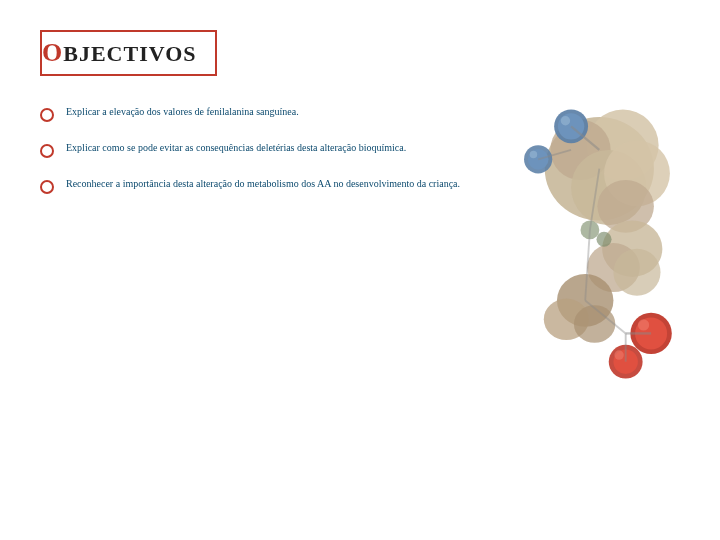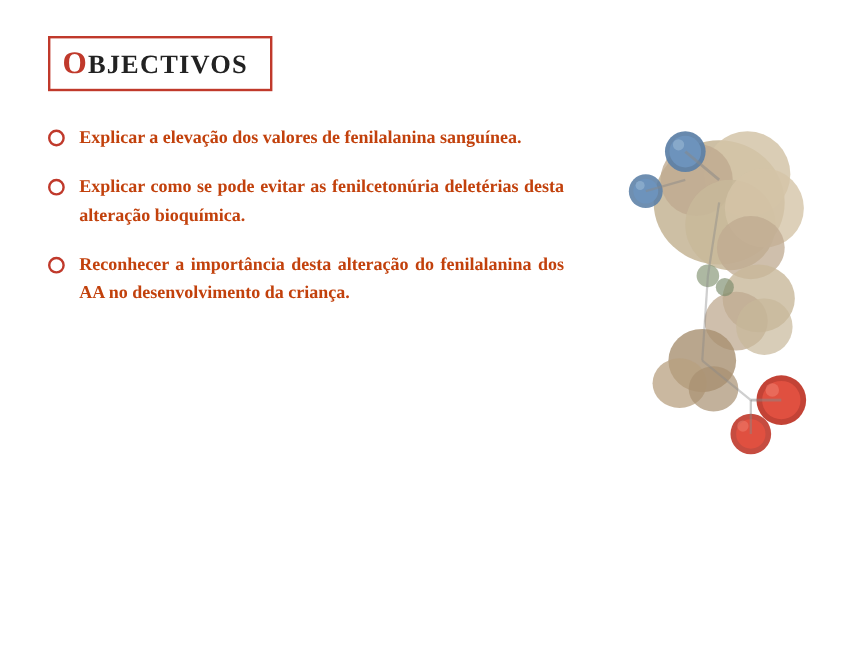--- a/index.html
+++ b/index.html
@@ -21,21 +21,21 @@
       width: 720px;
       height: 540px;
       background: #ffffff;
       padding: 30px 40px 20px 40px;
       position: relative;
     }
 
     .title-box {
       border: 2px solid #c0392b;
       display: inline-block;
-      padding: 6px 18px 6px 10px;
+      padding: 6px 18px 6px 0;
       margin-bottom: 28px;
     }
 
     .title-text {
       font-size: 22px;
       font-weight: bold;
       color: #222;
       letter-spacing: 1px;
       text-transform: uppercase;
     }
@@ -65,25 +65,24 @@
       width: 14px;
       height: 14px;
       border: 2px solid #c0392b;
       border-radius: 50%;
       margin-top: 4px;
       margin-right: 12px;
       flex-shrink: 0;
     }
 
     .bullet-text {
-      font-size: 15px;
-      color: #c2410c;
+      font-size: 10px;
+      color: #0c4a6e;
       line-height: 1.55;
       text-align: justify;
-      font-weight: bold;
     }
 
     .molecule-area {
       width: 200px;
       flex-shrink: 0;
       display: flex;
       align-items: center;
       justify-content: center;
       margin-top: -20px;
     }
@@ -109,27 +108,27 @@
 
     <div class="bullets-area">
 
       <div class="bullet-item">
         <div class="bullet-circle"></div>
         <div class="bullet-text">Explicar  a  elevação  dos  valores  de  fenilalanina sanguínea.</div>
       </div>
 
       <div class="bullet-item">
         <div class="bullet-circle"></div>
-        <div class="bullet-text">Explicar  como  se  pode  evitar  as  fenilcetonúria deletérias desta alteração bioquímica.</div>
+        <div class="bullet-text">Explicar  como  se  pode  evitar  as  consequências deletérias desta alteração bioquímica.</div>
       </div>
 
 
       <div class="bullet-item">
         <div class="bullet-circle"></div>
-        <div class="bullet-text">Reconhecer  a  importância  desta  alteração  do fenilalanina dos AA no desenvolvimento da criança.</div>
+        <div class="bullet-text">Reconhecer  a  importância  desta  alteração  do metabolismo dos AA no desenvolvimento da criança.</div>
       </div>
 
     </div>
 
     <div class="molecule-area">
 
       <svg class="molecule-svg" viewBox="0 0 200 340" xmlns="http://www.w3.org/2000/svg">
 
         <ellipse cx="120" cy="90" rx="58" ry="55" fill="#c8b89a" opacity="0.9"></ellipse>
         <ellipse cx="145" cy="65" rx="38" ry="38" fill="#d4c4a8" opacity="0.85"></ellipse>

